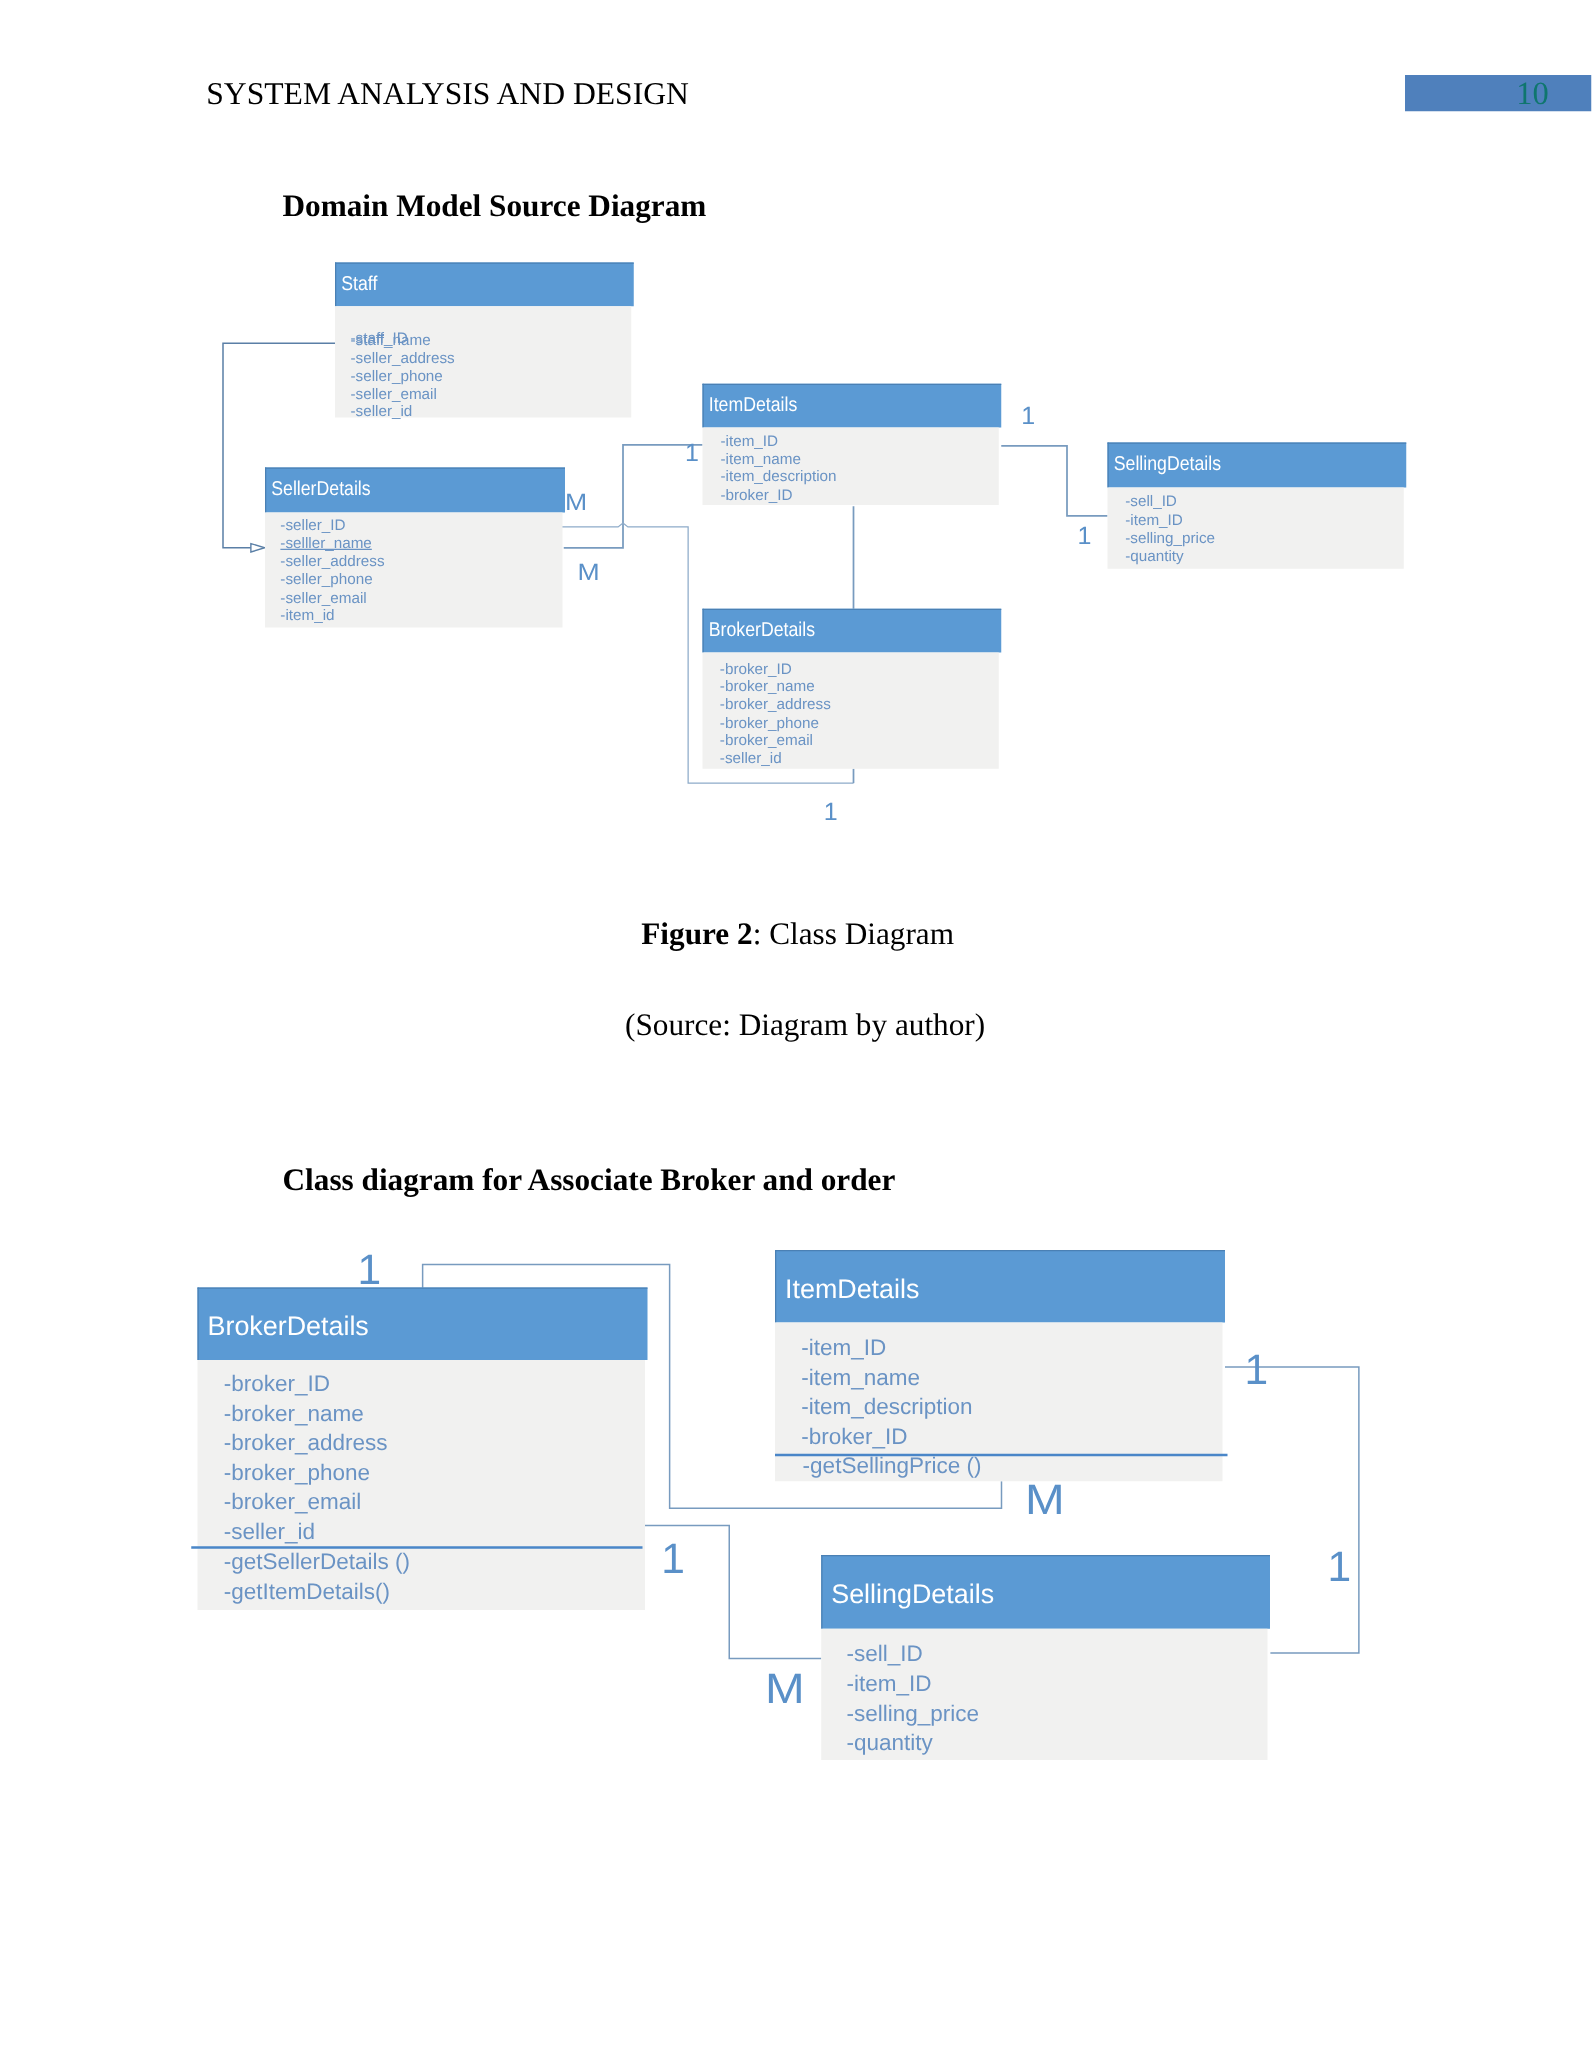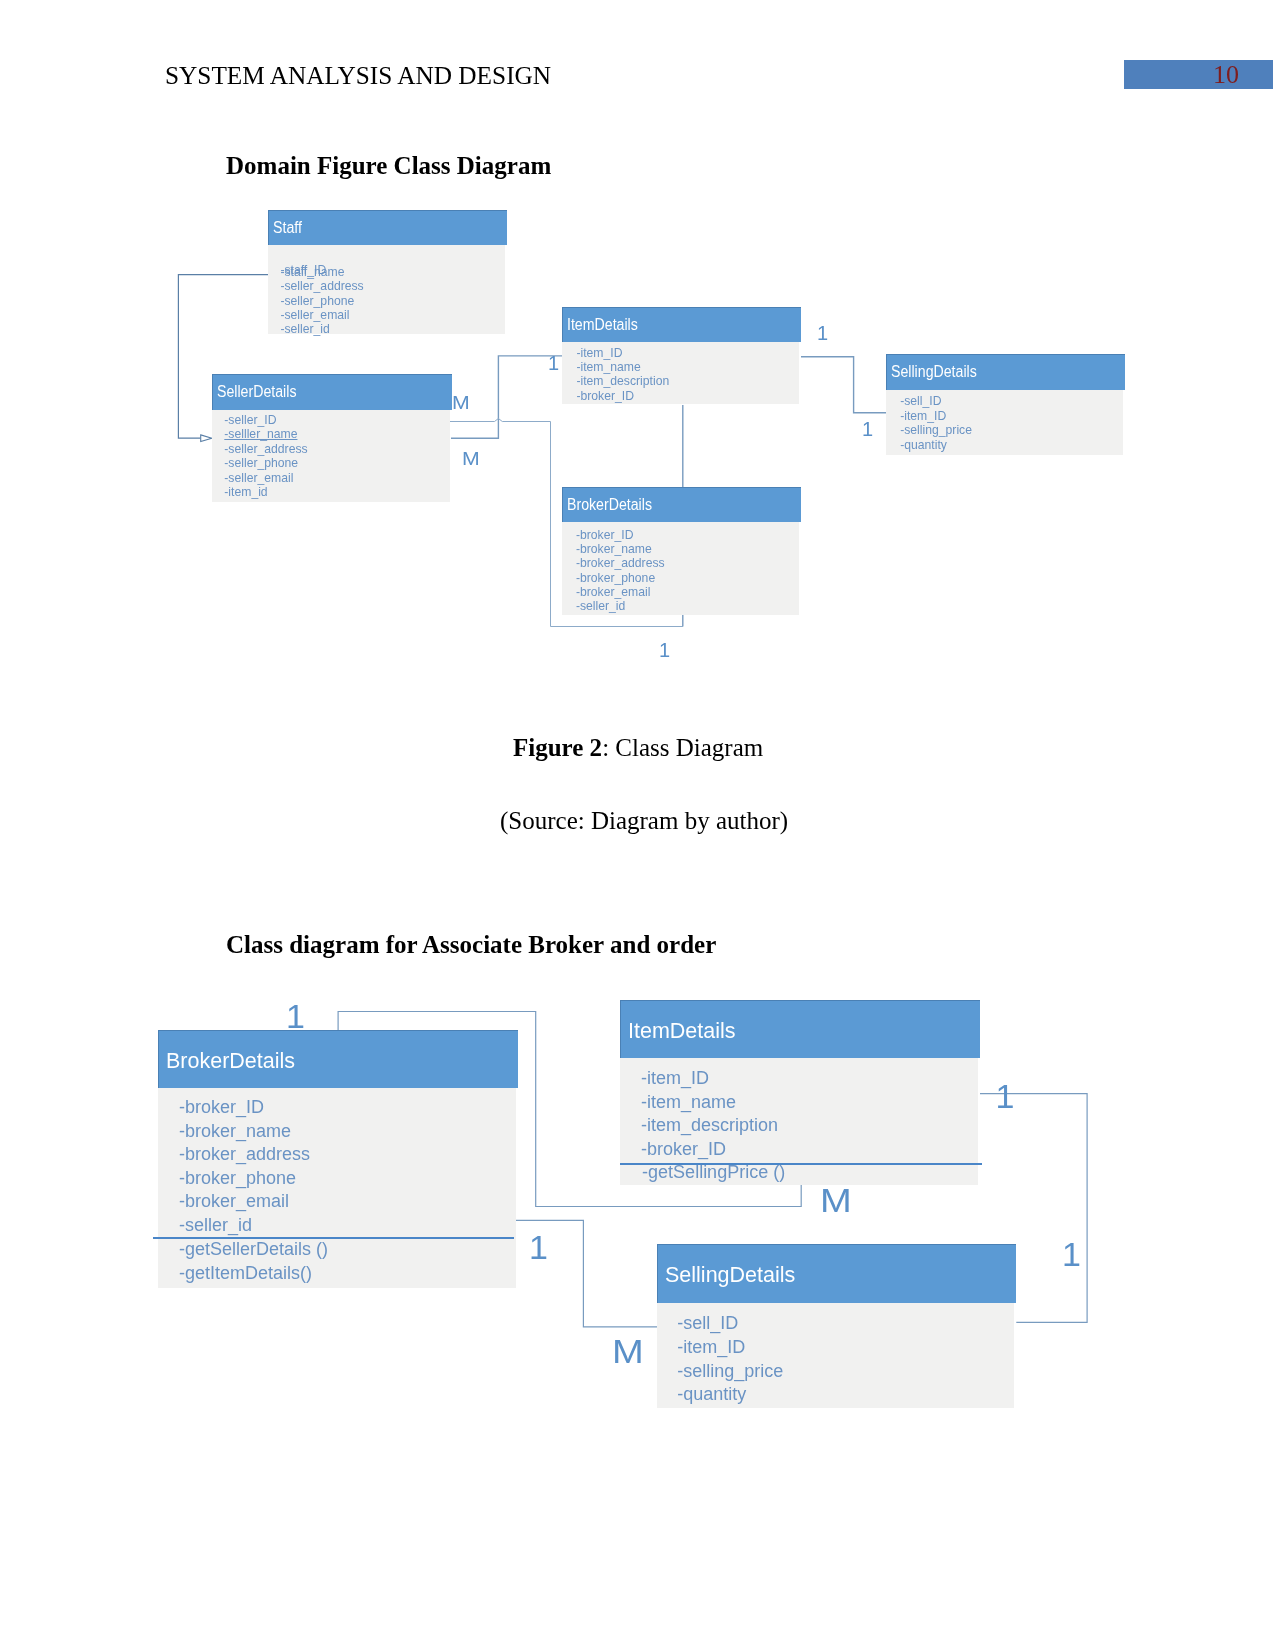--- a/index.html
+++ b/index.html
@@ -4,21 +4,21 @@
 <style>
   html,body{margin:0;padding:0;}
   body{width:1275px;height:1651px;background:#ffffff;
        font-family:"Liberation Serif",serif;position:relative;overflow:hidden;}
   .page{position:absolute;left:0;top:0;width:1025px;height:1651px;}
   .abs{position:absolute;}
 
   
   .doc-head{font-size:25.3px;color:#000000;white-space:nowrap;}
   .pagebadge{background:#4f80bc;}
-  .pagenum{position:absolute;color:#7f1d1d;font-size:25px;
+  .pagenum{position:absolute;color:#0f766e;font-size:25px;
            font-family:"Liberation Serif",serif;white-space:nowrap;}
 
   
   .h-bold{font-size:25px;font-weight:bold;color:#000000;white-space:nowrap;}
   .cap{font-size:25px;color:#000000;white-space:nowrap;margin-top:24px;}
   .cap b{font-weight:bold;}
 
   
   .uml{position:absolute;}
   .uml .hdr{position:absolute;left:0;top:0;background:#5b9ad4;color:#ffffff;border-top:1px solid #4a80b4;border-left:1px solid #4a80b4;
@@ -38,21 +38,21 @@
 <body>
 
 <div class="page">
 
   <div class="abs doc-head" style="left:165px;top:61px;">SYSTEM ANALYSIS AND DESIGN</div>
 
   <div class="abs pagebadge" style="left:1124px;top:60px;width:149px;height:29px;">
   </div>
   <div class="abs pagenum" style="left:1213px;top:60px;font-size:26px;">10</div>
 
-  <div class="abs h-bold" style="left:226px;top:152px;">Domain Figure Class Diagram</div>
+  <div class="abs h-bold" style="left:226px;top:152px;">Domain Model Source Diagram</div>
 
   <div class="abs cap" style="left:513px;top:710px;">
     <b>Figure 2</b><span>: Class Diagram</span>
   </div>
 
   <div class="abs cap" style="left:500px;top:783px;">(Source: Diagram by author)</div>
 
   <div class="abs h-bold" style="left:226px;top:931px;">Class diagram for Associate Broker and order</div>
 
 

